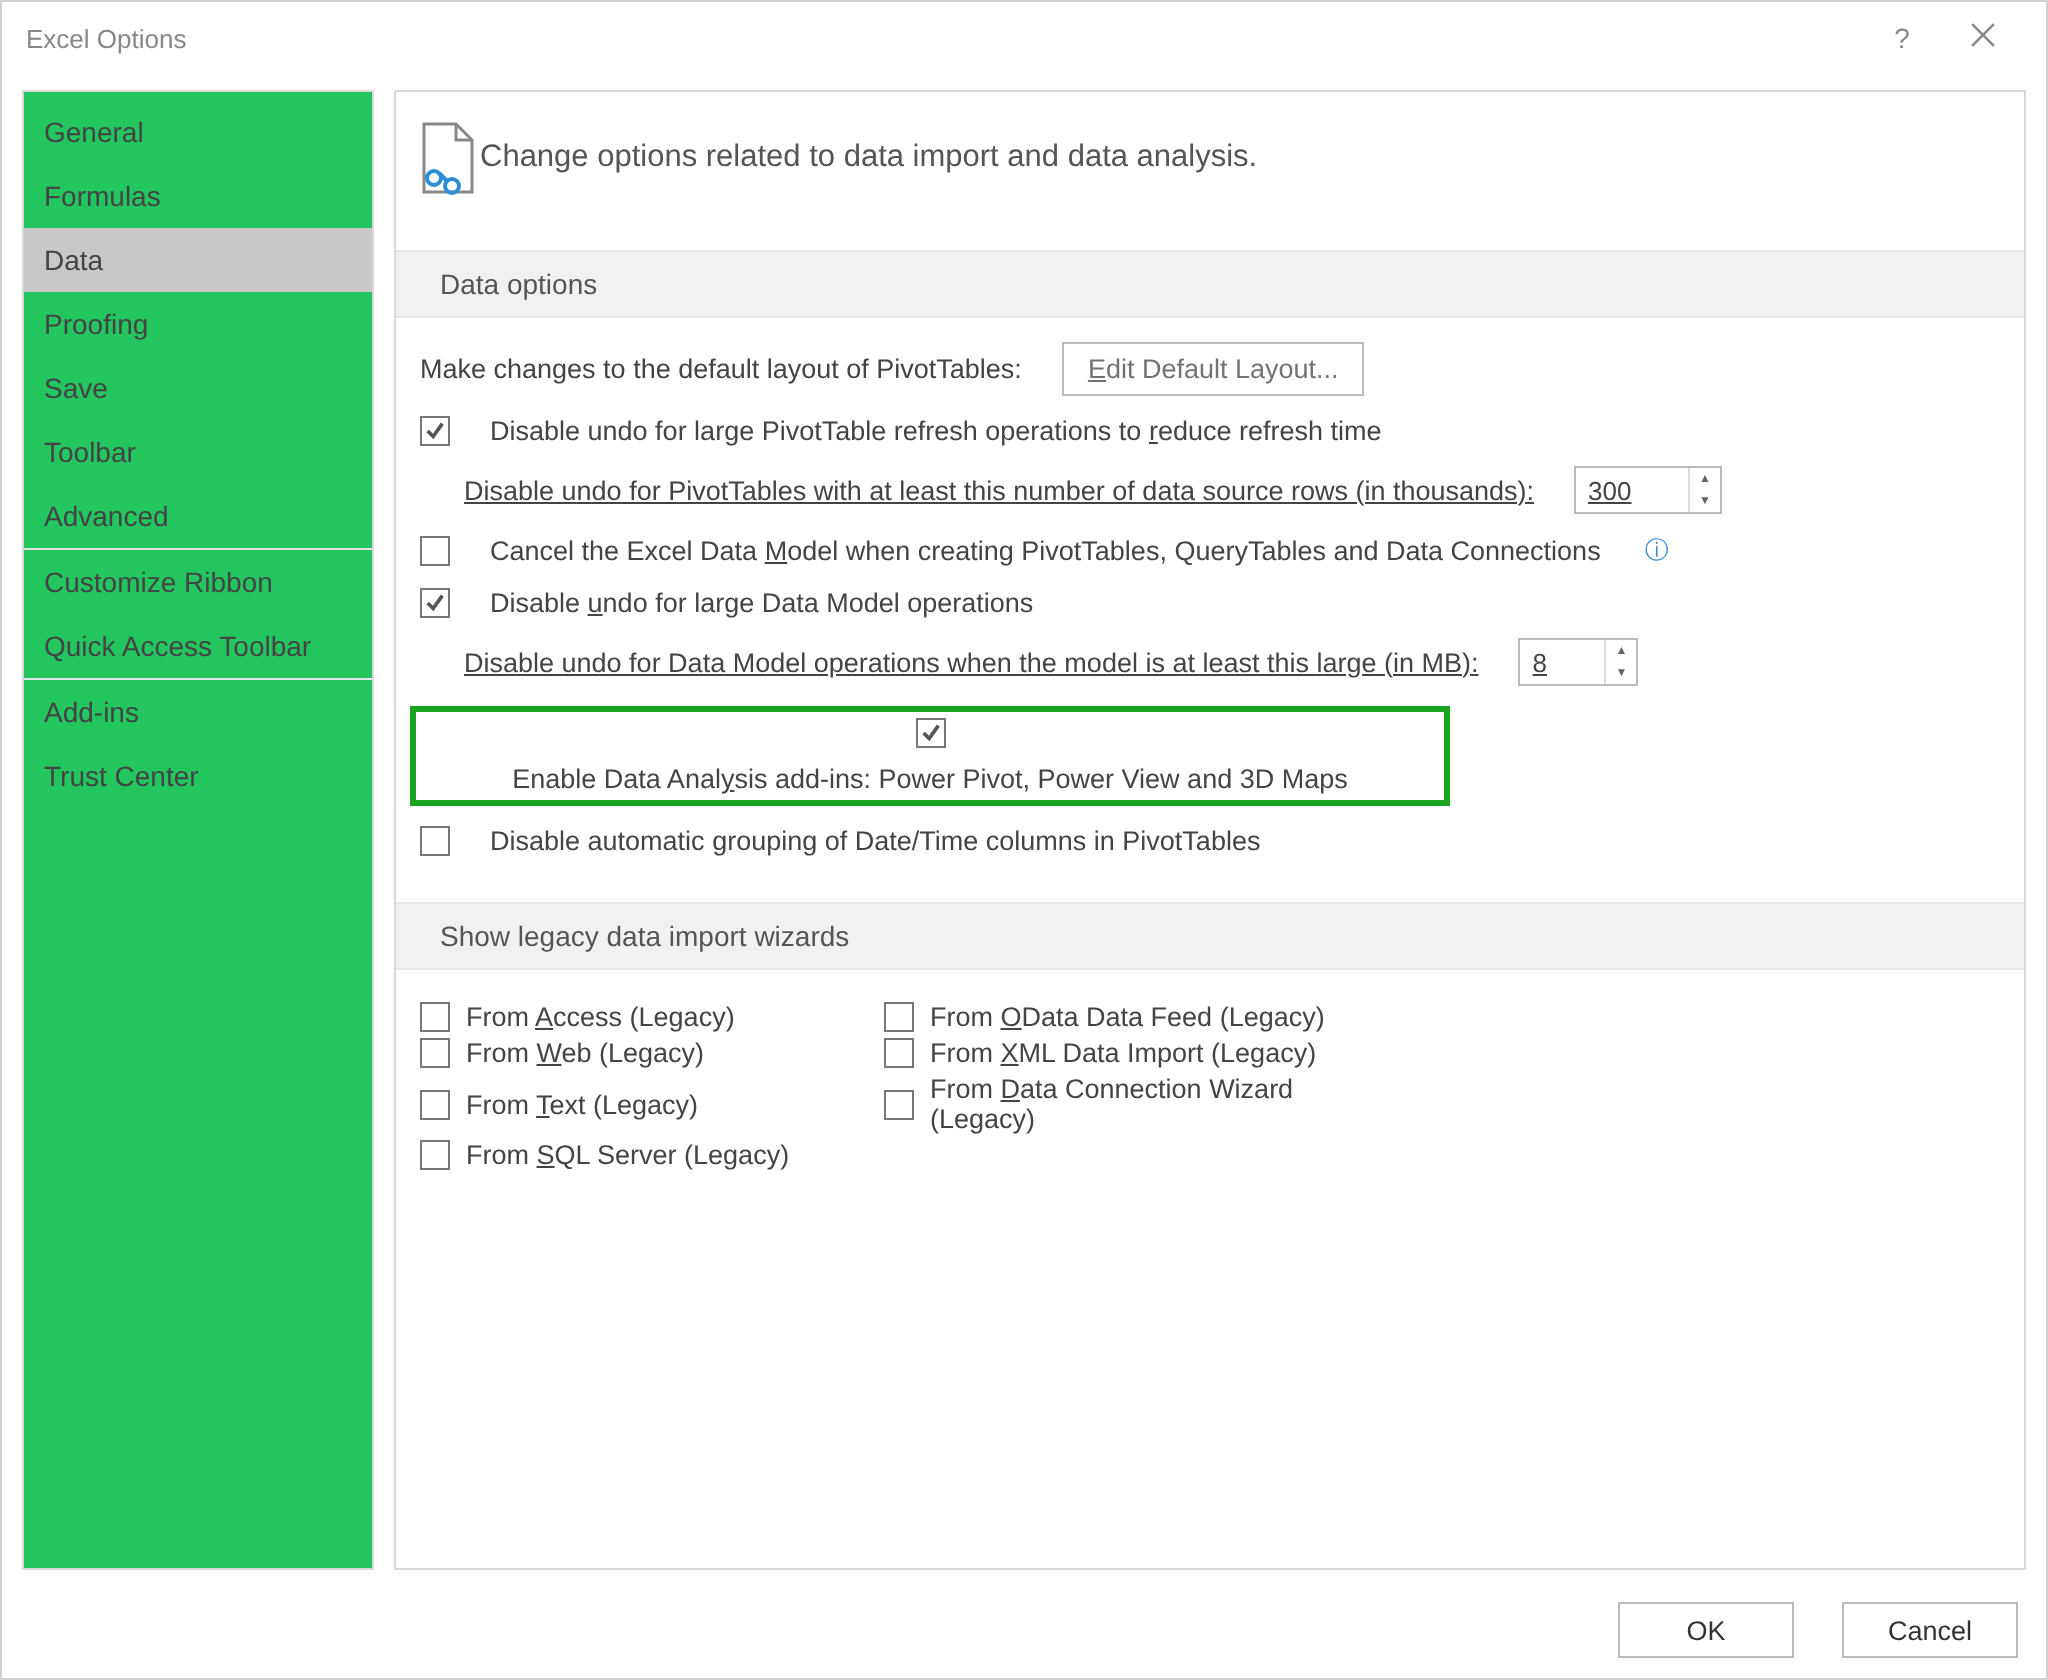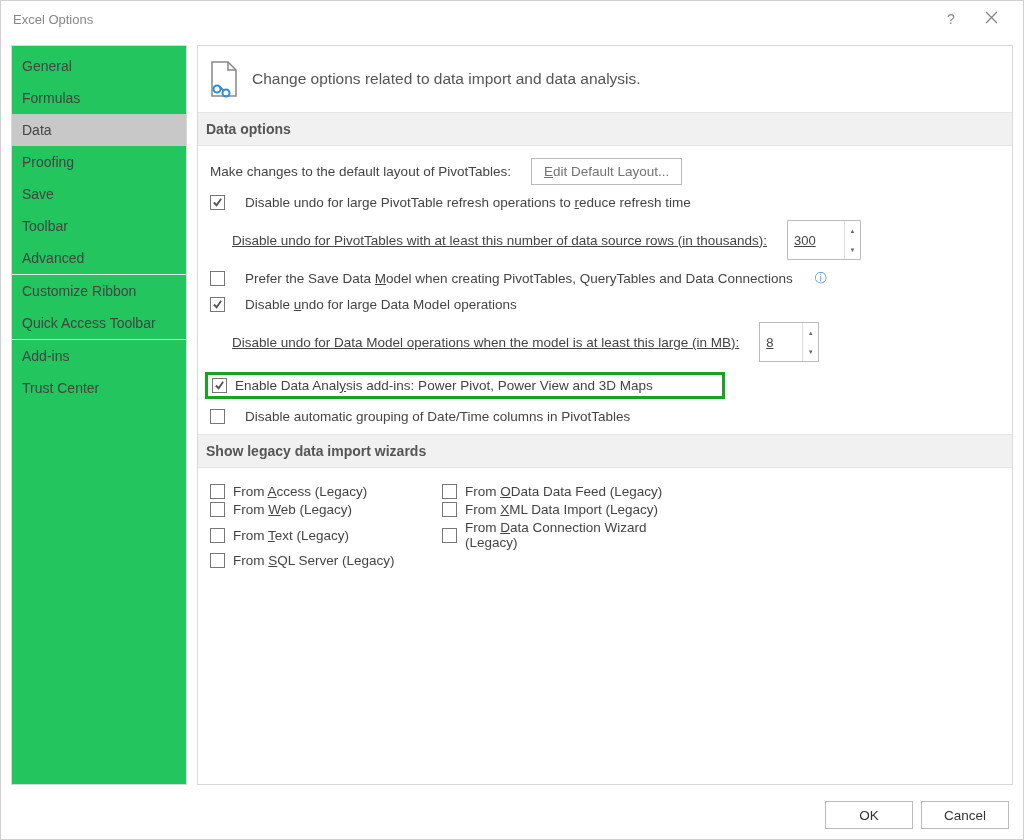--- a/index.html
+++ b/index.html
@@ -8,38 +8,38 @@
 .titlebar { height: 36px; display: flex; align-items: center; padding: 0 12px; color: #888; font-size: 13px; }
 .titlebar .spacer { flex: 1; }
 .title-icon { width: 40px; text-align: center; color: #888; font-size: 14px; }
 .close-icon svg { width: 13px; height: 13px; stroke: #888; stroke-width: 1.2; fill: none; }
 .main { flex: 1; display: flex; padding: 8px 10px 6px 10px; gap: 10px; min-height: 0; }
 .sidebar { width: 176px; border: 1px solid #d9d9d9; background: #22c55e; padding-top: 4px; }
 .side-item { padding: 8px 10px; font-size: 14px; color: #444; cursor: pointer; }
 .side-item.selected { background: #c8c8c8; }
 .side-sep { border-top: 1px solid #e3e3e3; margin: 0; }
 .content { flex: 1; border: 1px solid #d9d9d9; background: #fff; padding: 0; display: flex; flex-direction: column; overflow: hidden; }
-.header-row { display: flex; align-items: center; gap: 12px; padding: 14px 8px 14px 8px; }
+.header-row { display: flex; align-items: center; padding: 14px 8px 14px 8px; }
 .page-icon { width: 34px; height: 38px; }
 .header-text { font-size: 15.5px; color: #555; }
-.section-head { background: #f1f1f1; border-top: 1px solid #e6e6e6; border-bottom: 1px solid #e6e6e6; padding: 8px 8px; font-weight: 700; color: #555; font-size: 14px; }
+.section-head { background: #f1f1f1; border-top: 1px solid #e6e6e6; border-bottom: 1px solid #e6e6e6; padding: 8px 22px; font-weight: 400; color: #555; font-size: 14px; margin-top: 13px; }
 .section-body { padding: 12px 12px 10px 12px; display: flex; flex-direction: column; gap: 10px; font-size: 13.5px; color: #444; }
 .row { display: flex; align-items: center; gap: 20px; }
 .row.indent { padding-left: 22px; text-decoration: underline; }
 .chk { width: 15px; height: 15px; border: 1px solid #777; display: inline-flex; align-items: center; justify-content: center; background: #fff; flex-shrink: 0; }
 .chk.checked svg { width: 11px; height: 11px; stroke: #555; stroke-width: 2; fill: none; }
 .btn { border: 1px solid #bbb; background: #fff; padding: 5px 12px; font-size: 13.5px; color: #737373; cursor: pointer; }
-.num { border: 1px solid #bbb; width: 74px; height: 40px; display: inline-flex; align-items: center; padding: 0 6px; font-size: 13px; position: relative; background: #fff; }
+.num { border: 1px solid #bbb; width: 74px; height: 24px; display: inline-flex; align-items: center; padding: 0 6px; font-size: 13px; position: relative; background: #fff; }
 .num .spin { position: absolute; right: 0; top: 0; bottom: 0; width: 16px; border-left: 1px solid #ddd; display: flex; flex-direction: column; }
 .num .spin div { flex: 1; display: flex; align-items: center; justify-content: center; font-size: 6px; color: #666; line-height: 1; }
 .info-icon { color: #3b8fd6; font-size: 12px; margin-left: 2px; }
-.highlight-box { border: 3px solid #1aa321; padding: 3px 4px; margin-left: -5px; display: flex; align-items: center; gap: 8px; width: 520px; }
+.highlight-box { border: 3px solid #1aa321; padding: 3px 4px; margin-left: -5px; display: flex; align-items: center; gap: 8px; width: 520px; flex-direction: column; }
 .legacy-grid { display: grid; grid-template-columns: 220px 260px; gap: 3px 12px; padding-top: 4px; }
 .legacy-grid .row { gap: 8px; }
-.footer { height: 48px; display: flex; align-items: center; justify-content: flex-end; gap: 8px; padding: 0 14px; }
+.footer { height: 48px; display: flex; align-items: center; justify-content: flex-end; gap: 24px; padding: 0 14px; }
 .footbtn { width: 88px; height: 28px; border: 1px solid #bbb; background: #fff; font-size: 13.5px; color: #333; cursor: pointer; }
 .u { text-decoration: underline; }
 </style>
 </head>
 <body>
 
 <div class="dialog">
   <div class="titlebar">
     <span>Excel Options</span>
     <span class="spacer"></span>
@@ -102,21 +102,21 @@
               <span>300</span>
               <span class="spin">
                 <div>▲</div>
                 <div>▼</div>
               </span>
             </span>
         </div>
 
         <div class="row">
           <span class="chk"></span>
-          <span><span>Prefer the Save Data </span><span class="u">M</span><span>odel when creating PivotTables, QueryTables and Data Connections</span></span>
+          <span><span>Cancel the Excel Data </span><span class="u">M</span><span>odel when creating PivotTables, QueryTables and Data Connections</span></span>
           <span class="info-icon">ⓘ</span>
         </div>
 
         <div class="row">
           <span class="chk checked">
               <svg viewBox="0 0 12 12">
                 <path d="M2 6 L5 9 L10 2"></path>
               </svg>
             </span>
           <span><span>Disable </span><span class="u">u</span><span>ndo for large Data Model operations</span></span>

